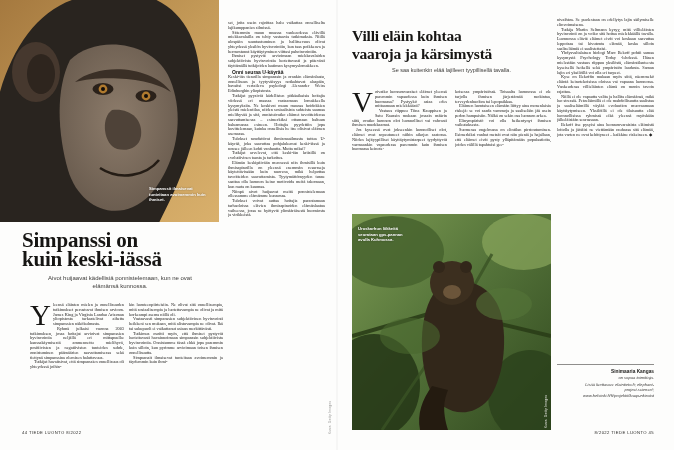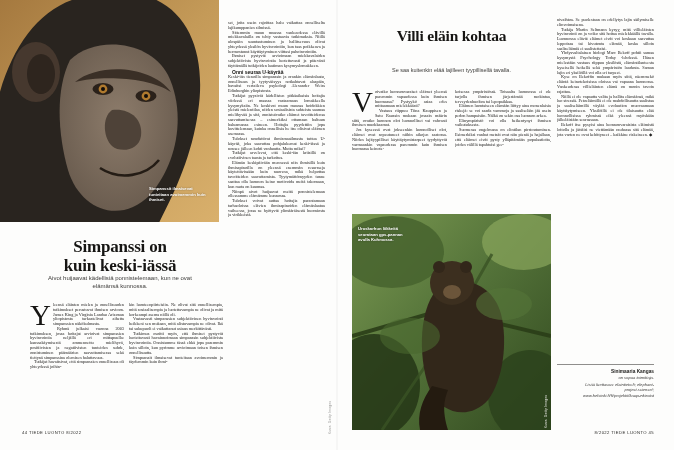--- a/index.html
+++ b/index.html
@@ -13,22 +13,22 @@
   .chimp{left:0;top:0;width:219px;height:222px;}
   .bear{left:352px;top:214px;width:199px;height:216px;}
   .photo-caption{position:absolute;color:#ffffff;font-family:"Liberation Sans",sans-serif;font-size:4.2px;line-height:1.35;font-weight:700;text-shadow:0 0 2px rgba(0,0,0,0.45);}
   .cap-chimp{left:149px;top:186px;width:60px;}
   .cap-bear{left:358px;top:226px;width:56px;}
   .vcredit{position:absolute;writing-mode:vertical-rl;transform:rotate(180deg);font-family:"Liberation Sans",sans-serif;font-size:3.4px;letter-spacing:0.2px;color:#9a9a98;}
   .vc-left{left:328px;top:352px;height:82px;}
   .vc-right{left:544px;top:352px;height:76px;color:#e6e6e2;}
 
   
-  .headline{position:absolute;text-align:center;font-family:"Liberation Serif",serif;font-weight:700;letter-spacing:-0.2px;color:#161513;}
-  .hl-left{left:22px;top:237px;width:196px;font-size:17px;line-height:19px;}
+  .headline{position:absolute;font-family:"Liberation Serif",serif;font-weight:700;letter-spacing:-0.2px;color:#161513;}
+  .hl-left{left:22px;top:231px;width:196px;font-size:21px;line-height:19px;}
   .hl-right{left:352px;top:27px;width:199px;font-size:15.5px;line-height:17.5px;}
   .standfirst{position:absolute;text-align:center;font-family:"Liberation Sans",sans-serif;color:#3c3b39;}
   .sf-left{left:40px;top:274px;width:160px;font-size:6px;line-height:8px;}
   .sf-right{left:352px;top:67px;width:199px;font-size:5.5px;line-height:7px;}
 
   
   .col{position:absolute;overflow:hidden;font-size:4.3px;line-height:4.78px;text-align:justify;color:#222120;}
   .lp-c1{left:30px;top:303px;width:94px;height:129px;}
   .lp-c2{left:129px;top:303px;width:94px;height:129px;}
   .lp-c3{left:228px;top:21px;width:97px;height:414px;}
@@ -119,20 +119,21 @@
     <p>Tulokset voivat auttaa hoitajia parantamaan tarhaoloissa elävien ihmisapinoiden elämänlaatua vaiheessa, jossa ne hyötyvät ylimääräisestä huomiosta ja virikkeistä.</p>
   </div>
 
   <div class="vcredit vc-left">Kuva: Getty Images</div>
   <div class="pagefooter pf-left">44 TIEDE LUONTO 8/2022</div>
 
   <div class="gutter"></div>
 
   <div class="headline hl-right">
     <div>Villi eläin kohtaa</div>
+    <div>vaaroja ja kärsimystä</div>
   </div>
   <div class="standfirst sf-right">Se saa kuitenkin elää lajilleen tyypillisellä tavalla.</div>
 
   <div class="col rp-c1">
     <p class="nofirst"><span class="dropcap">V</span><span>oivatko luonnonvaraiset eläimet yleensä paremmin vapaudessa kuin ihmisen huomassa? Pystyykö asiaa edes mittaamaan mielekkäästi?</span></p>
     <p>Vastaus riippuu Tiina Kauppisen ja Satu Raussin mukaan jossain määrin siitä, ovatko luonnon olot luonnolliset vai vahvasti ihmisen muokkaamat.</p>
     <p>Jos kyseessä ovat jokseenkin luonnolliset olot, eläimet ovat sopeutuneet niihin aikojen saatossa. Niiden lajityypilliset käyttäytymistarpeet tyydyttyvät varmaankin vapaudessa paremmin kuin ihmisen huomassa keinote-</p>
   </div>
 
   <div class="col rp-c2">

